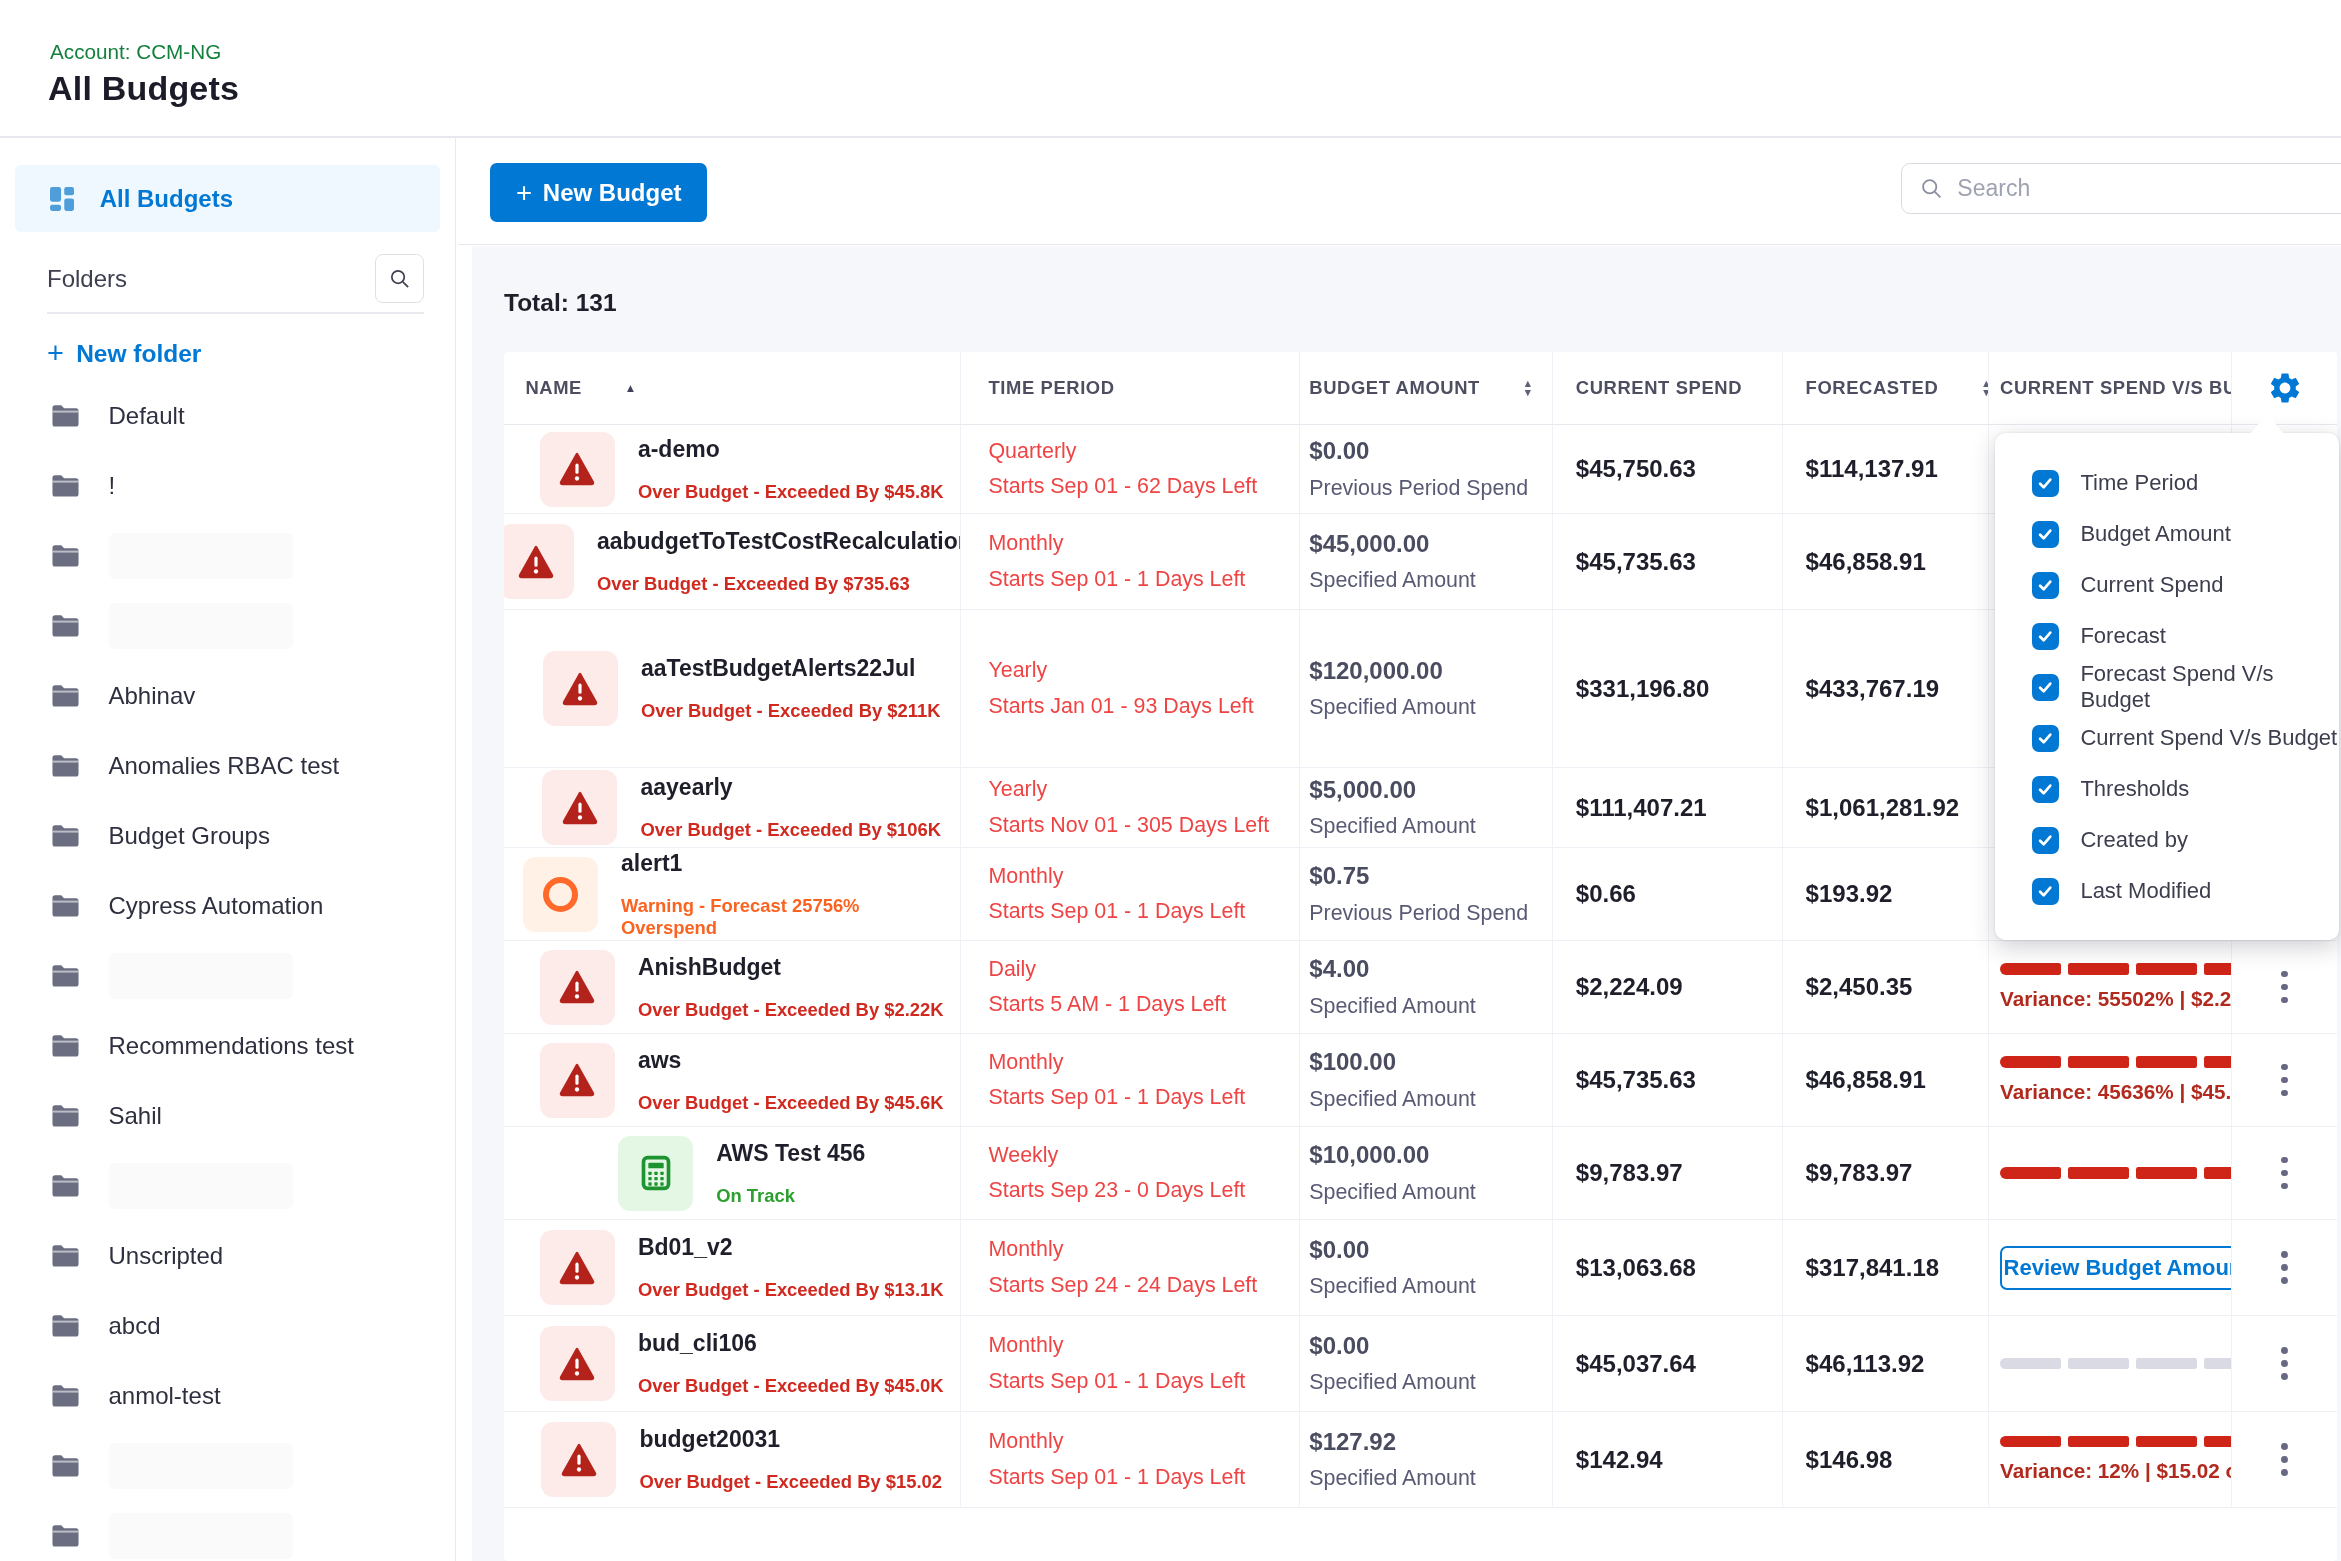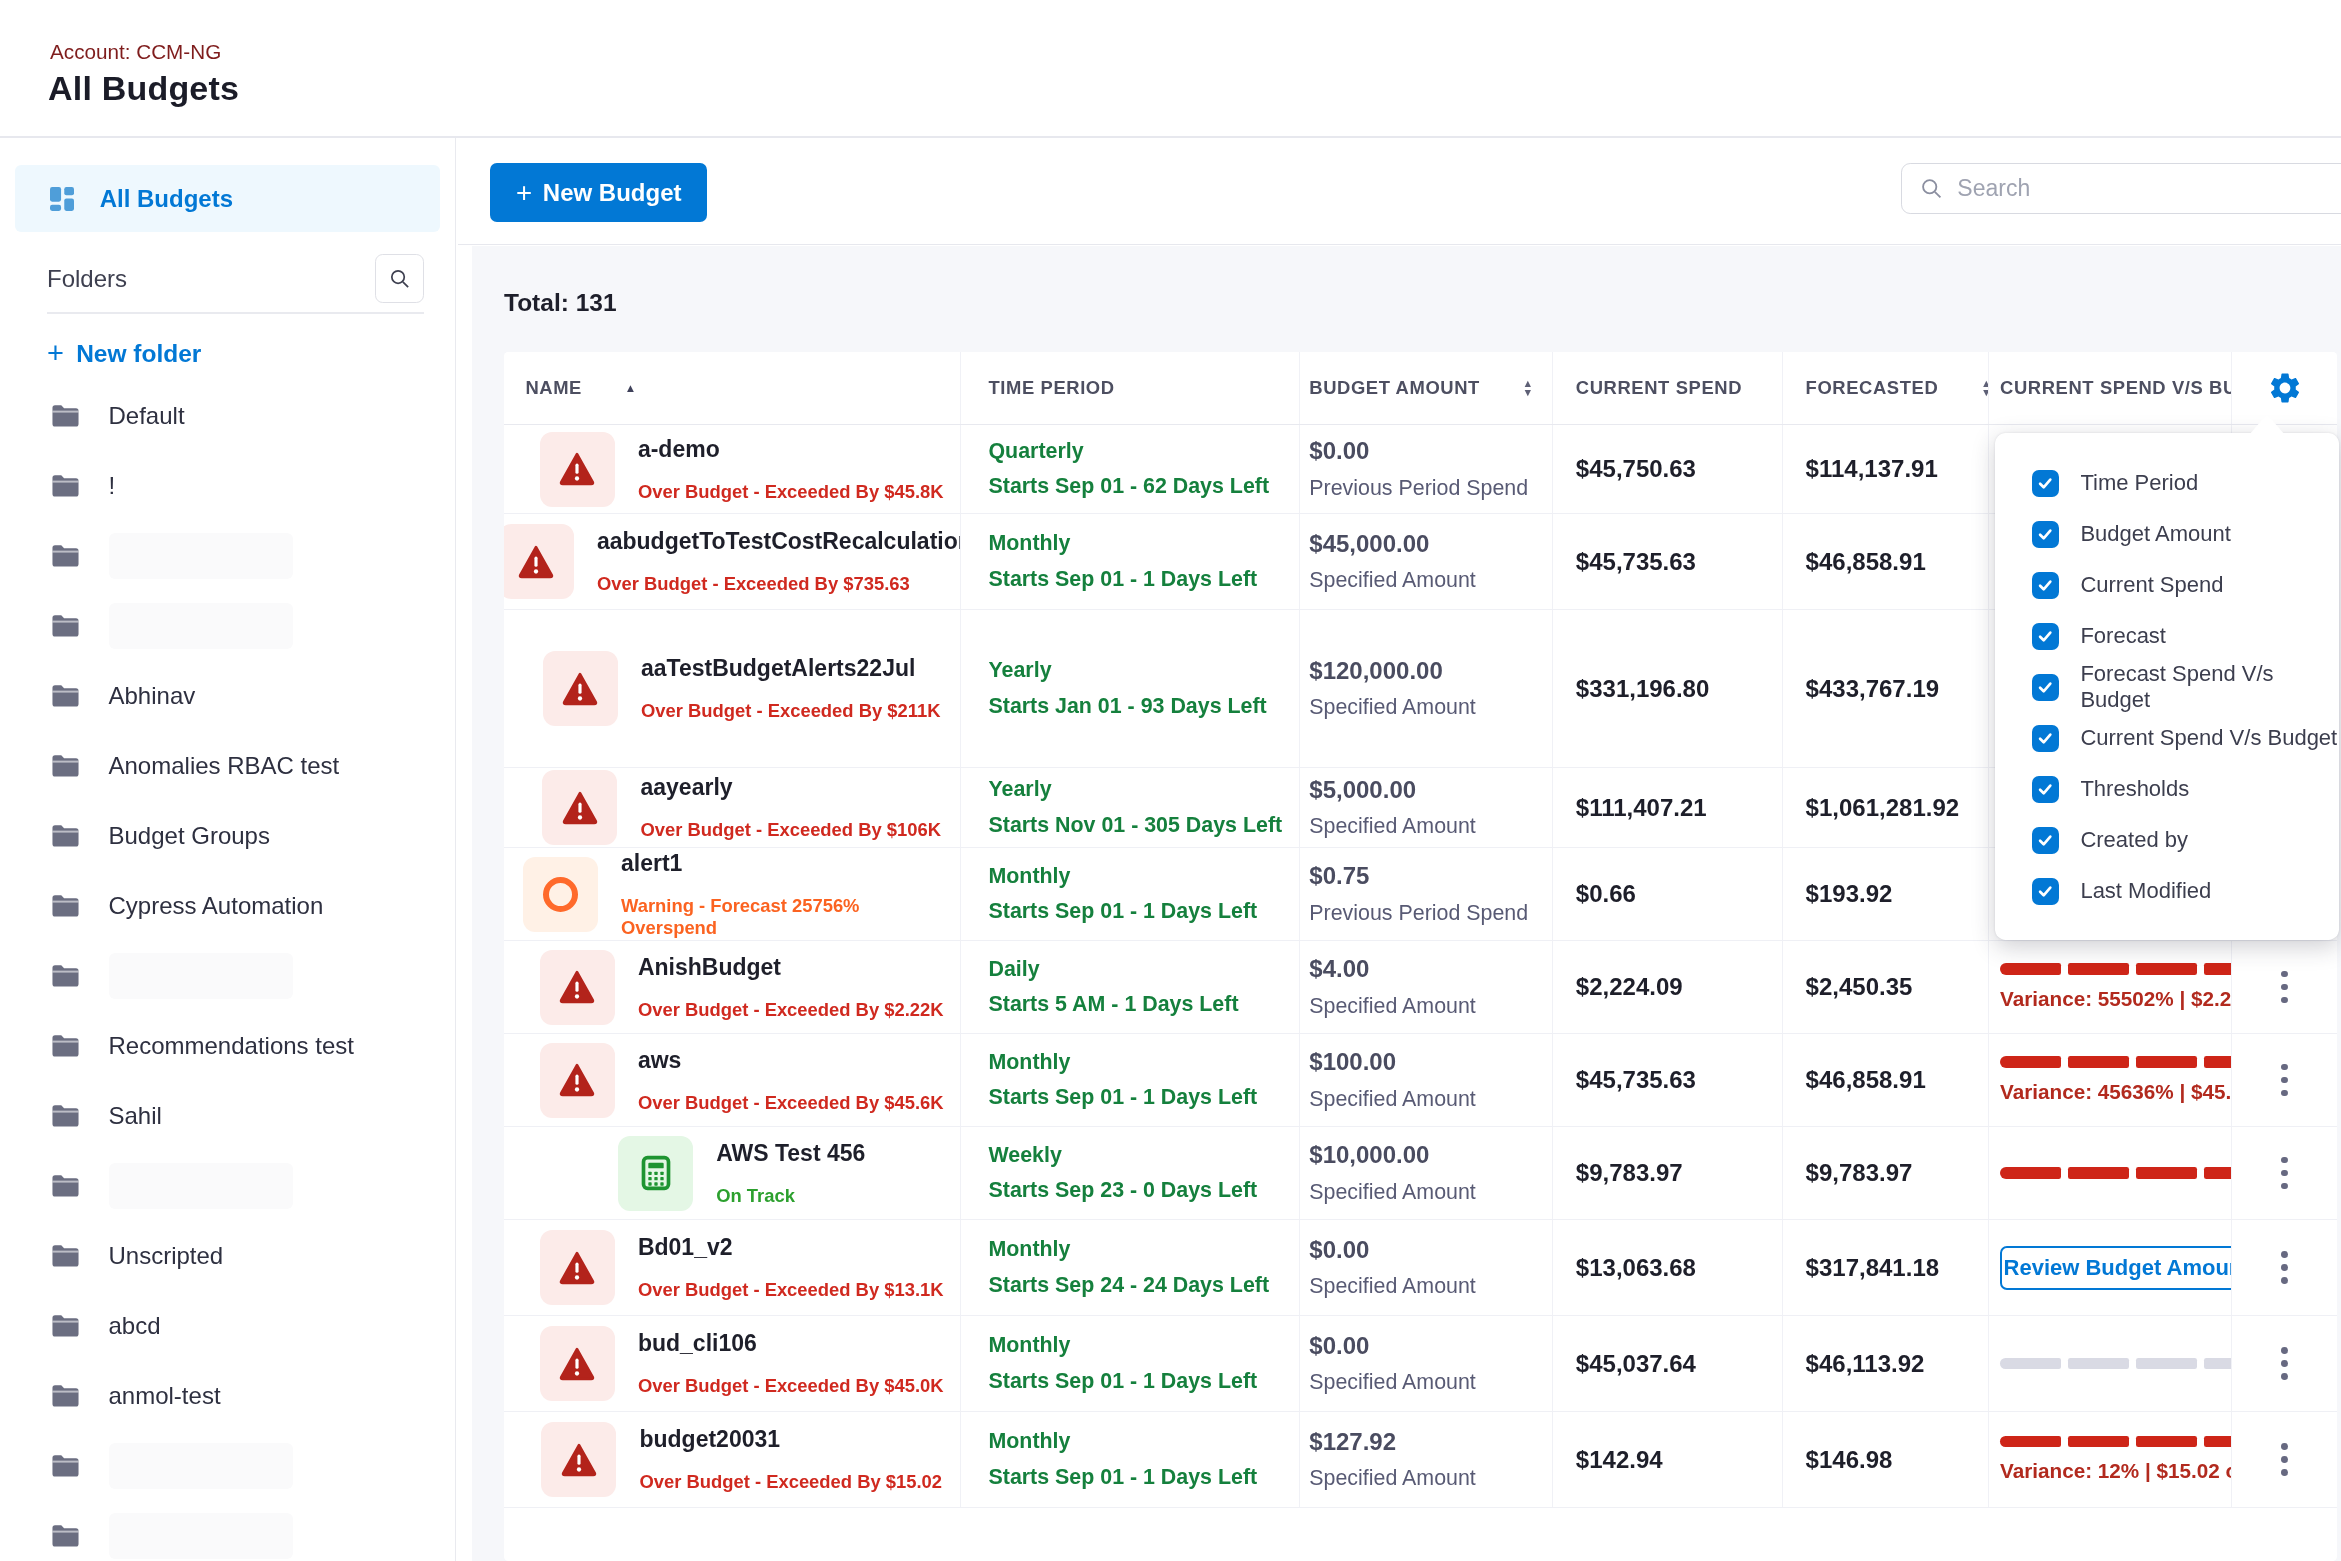--- a/index.html
+++ b/index.html
@@ -1,21 +1,21 @@
 <!DOCTYPE html>
 <html style="font-size:12.2px"><head>
 <meta charset="utf-8">
 <style>
   * { margin:0; padding:0; box-sizing:border-box; }
   html,body { width:2342px; height:1561px; overflow:hidden; background:#fff;
     font-family:"Liberation Sans","DejaVu Sans",sans-serif; }
 
   
   .page-header { position:absolute; left:0; top:0; width:2342px; height:137px; background:#fff; }
-  .account-link { position:absolute; left:50px; top:40px; font-size:20.7px; color:#7f1d1d; cursor:pointer; }
+  .account-link { position:absolute; left:50px; top:40px; font-size:20.7px; color:#15803d; cursor:pointer; }
   .page-title { position:absolute; left:48px; top:69px; font-size:34px; font-weight:700; color:#1b1c28; letter-spacing:0.2px; }
   .header-divider { position:absolute; left:0; top:136px; width:2342px; height:1.5px; background:#e7e8ee; }
 
   
   .sidebar { position:absolute; left:0; top:138px; width:456px; height:1424px; background:#fff;
     border-right:1.5px solid #e9eaef; overflow:hidden; }
   .nav-selected { margin:27px 15.3px 0 15.3px; height:67px; background:#eef8fe; border-radius:6.1px;
     display:flex; align-items:center; padding-left:31px; cursor:pointer; }
   .nav-selected .glabel { margin-left:21.4px; font-size:24px; font-weight:600; color:#0278d5; }
   .folders-row { margin:21.4px 31px 0 47px; height:51px; display:flex; align-items:center; justify-content:space-between; }
@@ -67,21 +67,21 @@
   .name-wrap { flex-direction:row !important; align-items:center; padding-left:19px; gap:23px; }
   .icon-box { width:75px; height:75px; border-radius:12.2px; flex:none; display:flex; align-items:center; justify-content:center; }
   .ib-red{ background:#fcebe9; } .ib-orange{ background:#fff1e6; } .ib-green{ background:#e4f7e5; }
   .ring-icon { width:35px; height:35px; border:6.9px solid #ff6a2b; border-radius:50%; }
   .name-text { display:flex; flex-direction:column; gap:18px; }
   .b-name { font-size:23px; font-weight:600; color:#1e1f2a; }
   .b-status { font-size:18.4px; font-weight:600; }
   .st-over{ color:#d0291f; } .st-warn{ color:#fb6321; } .st-ok{ color:#2ca02e; }
 
   .c1 { padding-left:27px; gap:10.7px; }
-  .period-main,.period-detail { font-size:21.4px; color:#15803d;font-weight:bold; }
+  .period-main,.period-detail { font-size:21.4px; color:#ef4444; }
   .c2 { padding-left:9.2px; gap:10.7px; }
   .amount-value { font-size:24px; font-weight:700; color:#4a4c60; }
   .amount-basis { font-size:21.4px; color:#585a74; }
   .c3,.c4 { padding-left:23px; }
   .spend-value { font-size:24px; font-weight:700; color:#1e1f2a; }
   .c5 { padding-left:10.7px; gap:12.2px; }
   .bar { display:flex; gap:6.9px; height:11.5px; width:291px; flex:none; }
   .bar span { height:11.5px; width:61px; flex:none; border-radius:2.3px; }
   .bar span:first-child { border-radius:6.1px 2.3px 2.3px 6.1px; }
   .bar-red span { background:#ce2518; } .bar-gray span { background:#d9dae4; }

